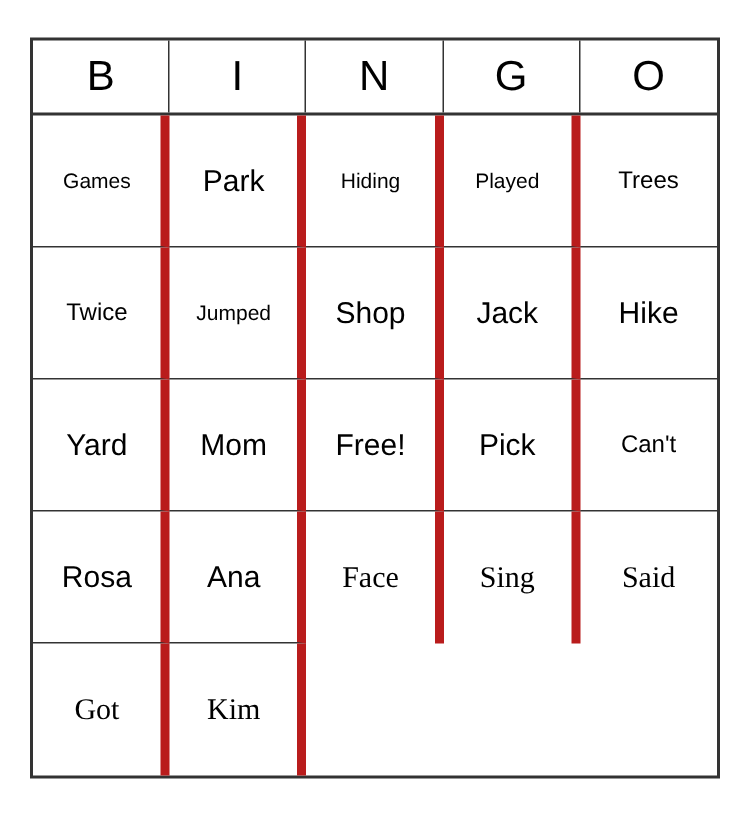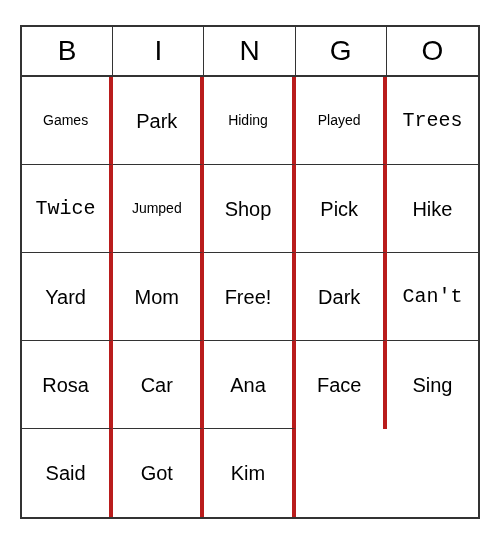--- a/index.html
+++ b/index.html
@@ -48,45 +48,45 @@
       grid-template-columns: repeat(5, 1fr);
       grid-template-rows: repeat(5, 1fr);
     }
 
     .bingo-cell {
       display: flex;
       justify-content: center;
       align-items: center;
       padding: 6px 4px;
       min-height: 88px;
-      border-right: 4px solid #b91c1c;
+      border-right: 6px solid #b91c1c;
       border-bottom: 1px solid #333;
       text-align: center;
     }
 
     .bingo-cell:nth-child(5n) {
       border-right: none;
     }
 
     .bingo-cell:nth-last-child(-n+5) {
       border-bottom: none;
+      font-family: Liberation Serif, serif;
     }
 
     .cell-text {
       line-height: 1.1;
     }
 
     .size-large {
       font-size: 20px;
       text-align: center;
     }
 
     .size-medium {
-      font-size: 20px;
-      font-family: Liberation Mono, monospace;
+      font-size: 16px;
     }
 
     .size-small {
       font-size: 14px;
     }
   </style>
 </head>
 <body>
 
 <div class="bingo-card">
@@ -116,45 +116,42 @@
       <div class="bingo-cell">
         <span class="cell-text size-medium">Twice</span>
       </div>
       <div class="bingo-cell">
         <span class="cell-text size-small">Jumped</span>
       </div>
       <div class="bingo-cell">
         <span class="cell-text size-large">Shop</span>
       </div>
       <div class="bingo-cell">
-        <span class="cell-text size-large">Pick</span>
+        <span class="cell-text size-large">Jack</span>
       </div>
       <div class="bingo-cell">
         <span class="cell-text size-large">Hike</span>
       </div>
       <div class="bingo-cell">
         <span class="cell-text size-large">Yard</span>
       </div>
       <div class="bingo-cell">
         <span class="cell-text size-large">Mom</span>
       </div>
       <div class="bingo-cell">
         <span class="cell-text size-large">Free!</span>
       </div>
       <div class="bingo-cell">
-        <span class="cell-text size-large">Dark</span>
+        <span class="cell-text size-large">Pick</span>
       </div>
       <div class="bingo-cell">
         <span class="cell-text size-medium">Can't</span>
       </div>
       <div class="bingo-cell">
         <span class="cell-text size-large">Rosa</span>
-      </div>
-      <div class="bingo-cell">
-        <span class="cell-text size-large">Car</span>
       </div>
       <div class="bingo-cell">
         <span class="cell-text size-large">Ana</span>
       </div>
       <div class="bingo-cell">
         <span class="cell-text size-large">Face</span>
       </div>
       <div class="bingo-cell">
         <span class="cell-text size-large">Sing</span>
       </div>

